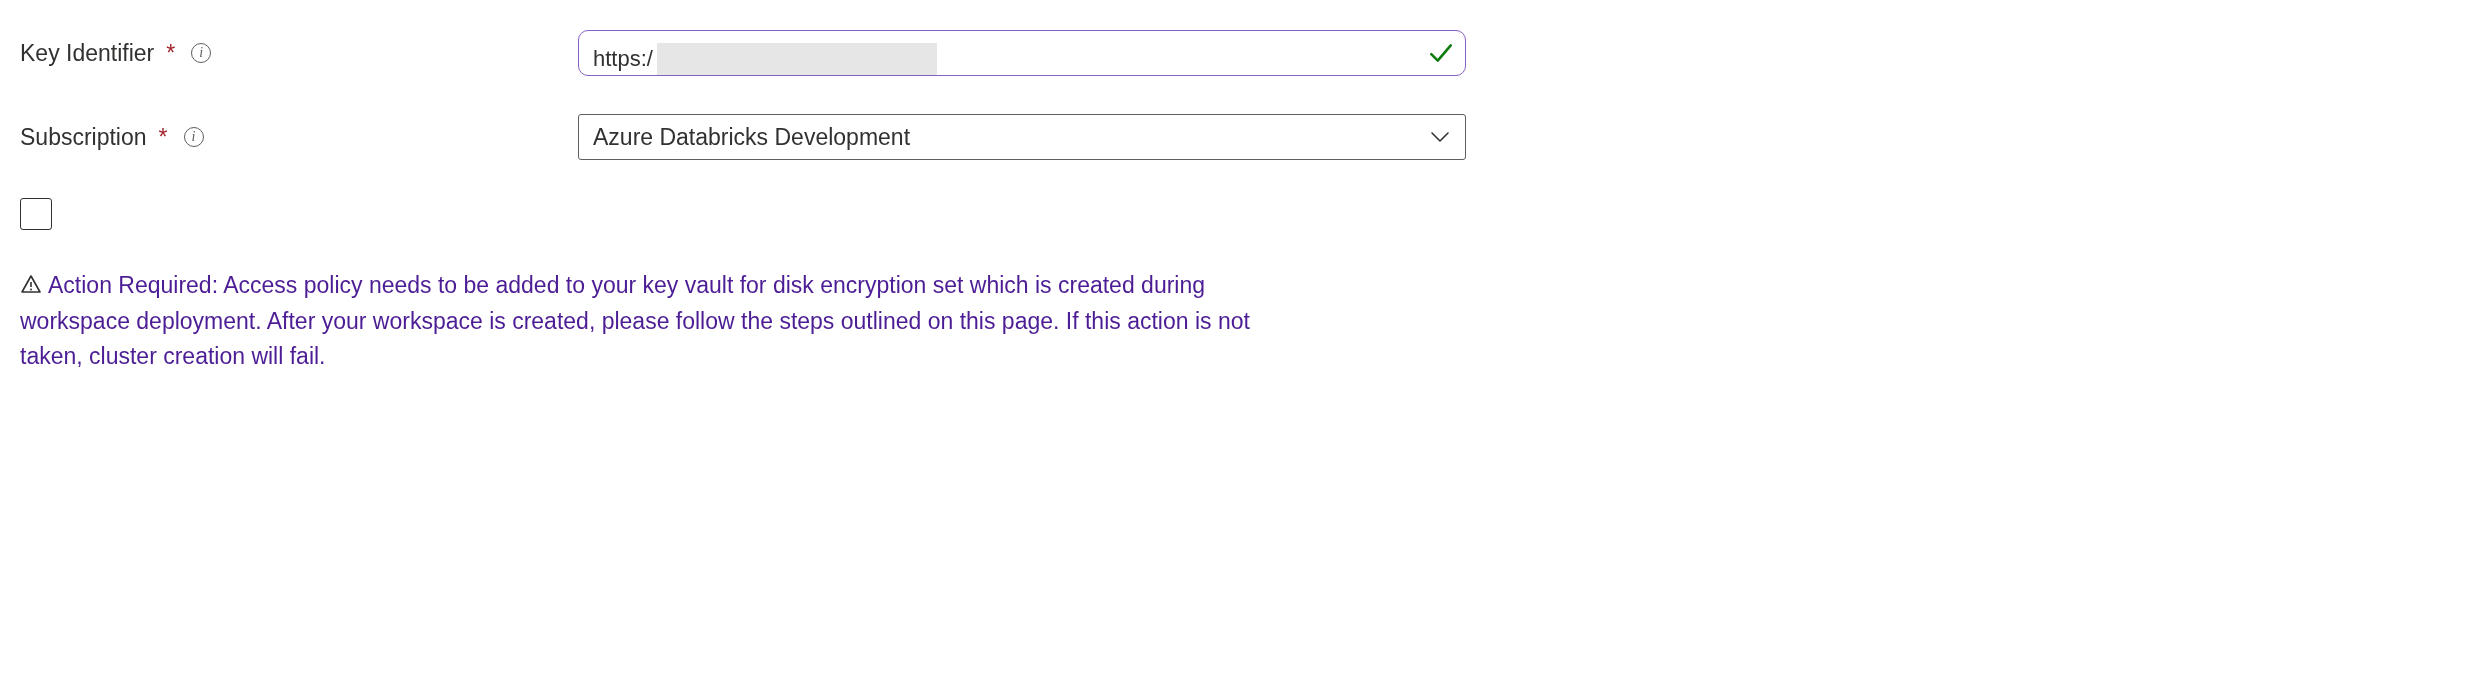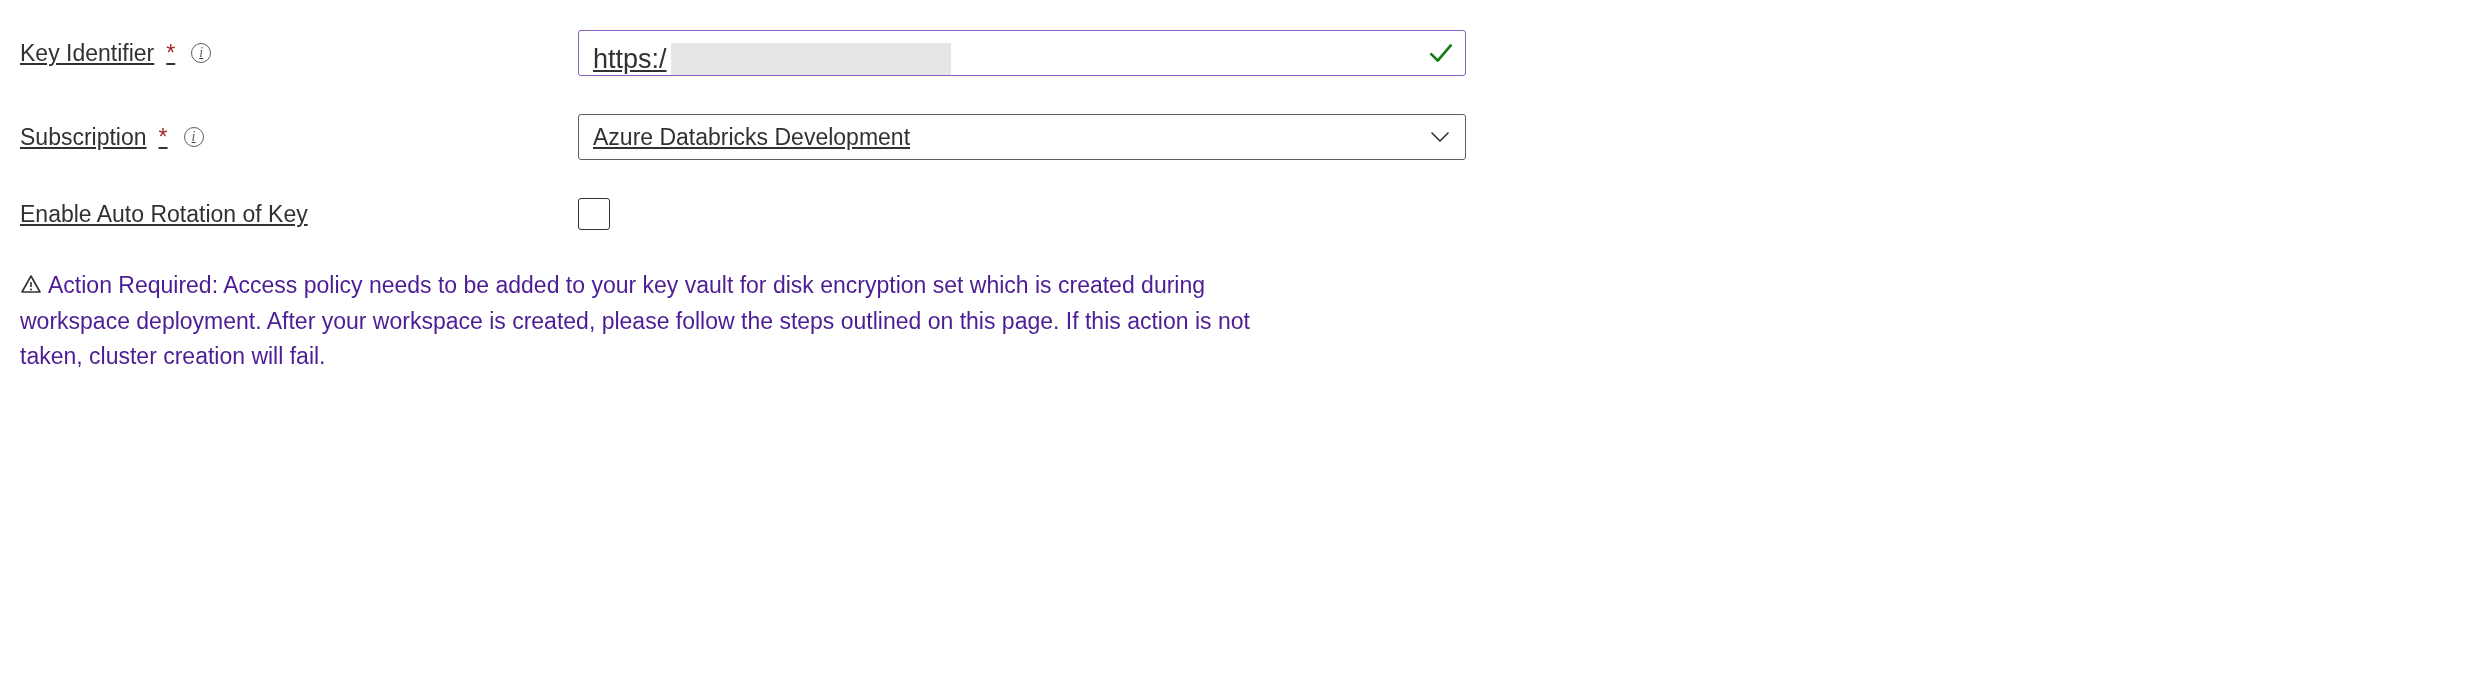--- a/index.html
+++ b/index.html
@@ -8,21 +8,20 @@
       font-size: 23px;
       color: #323130;
       background: #fff;
       padding: 30px 20px;
       width: 2475px;
     }
     .form-row {
       display: flex;
       align-items: center;
       margin-bottom: 38px;
-      text-decoration: underline;
     }
     .label-col {
       width: 558px;
       display: flex;
       align-items: center;
       gap: 8px;
       font-size: 23px;
       color: #323130;
     }
     .required-asterisk {
@@ -54,25 +53,25 @@
     .input-col {
       flex: 0 0 888px;
       width: 888px;
       position: relative;
     }
     .text-input {
       position: relative;
       width: 100%;
       height: 46px;
       border: 1.6px solid #8661c5;
-      border-radius: 3px;
+      border-radius: 10px;
       display: flex;
       align-items: center;
       padding: 12px 46px 0 14px;
-      font-size: 27px;
+      font-size: 22px;
       color: #323130;
       background: #fff;
       overflow: hidden;
     }
     .text-input .masked-block {
       display: inline-block;
       background: #e6e6e6;
       height: 32px;
       flex: 0 0 280px;
       margin: 0 6px 0 4px;
@@ -207,23 +206,20 @@
       <span class="chevron-down">
         <svg viewBox="0 0 20 12">
             <path d="M2 2 L10 10 L18 2"></path>
           </svg>
       </span>
     </div>
   </div>
 </div>
 
 <div class="form-row">
-  <div class="label-col">
-    <span>Enable Auto Rotation of Key</span>
-  </div>
   <div class="input-col">
     <div class="checkbox-box"></div>
   </div>
 </div>
 
 <div class="warning-block">
   <span class="warn-icon">
     <svg viewBox="0 0 22 20">
       <path class="tri" d="M11 2 L20 18 L2 18 Z"></path>
       <path class="bang" d="M10.2 8 h1.6 v5 h-1.6 z"></path>

